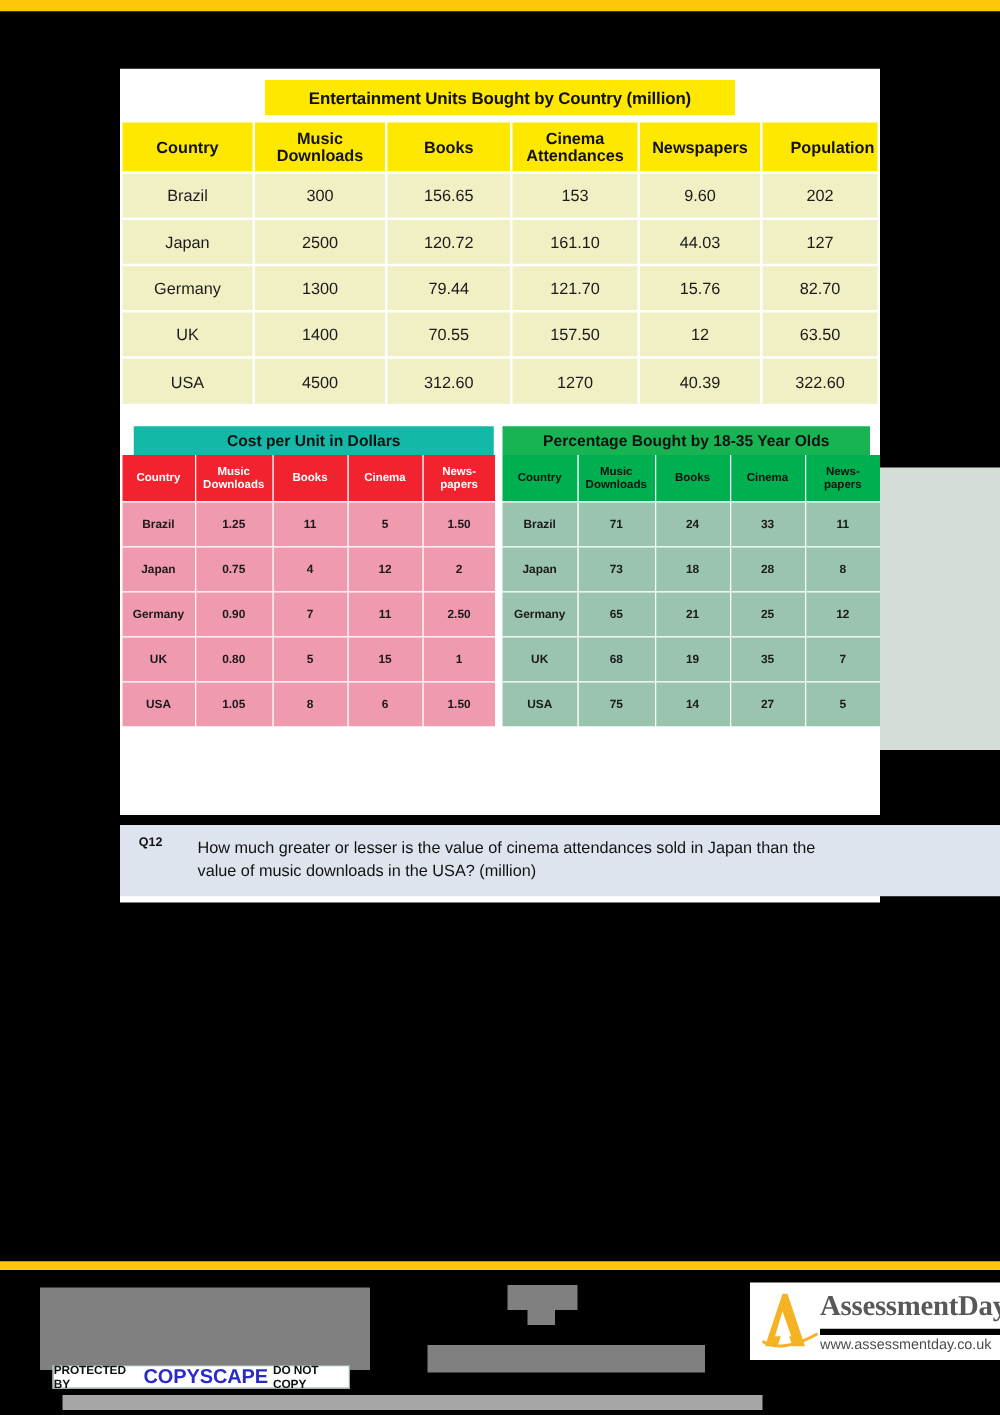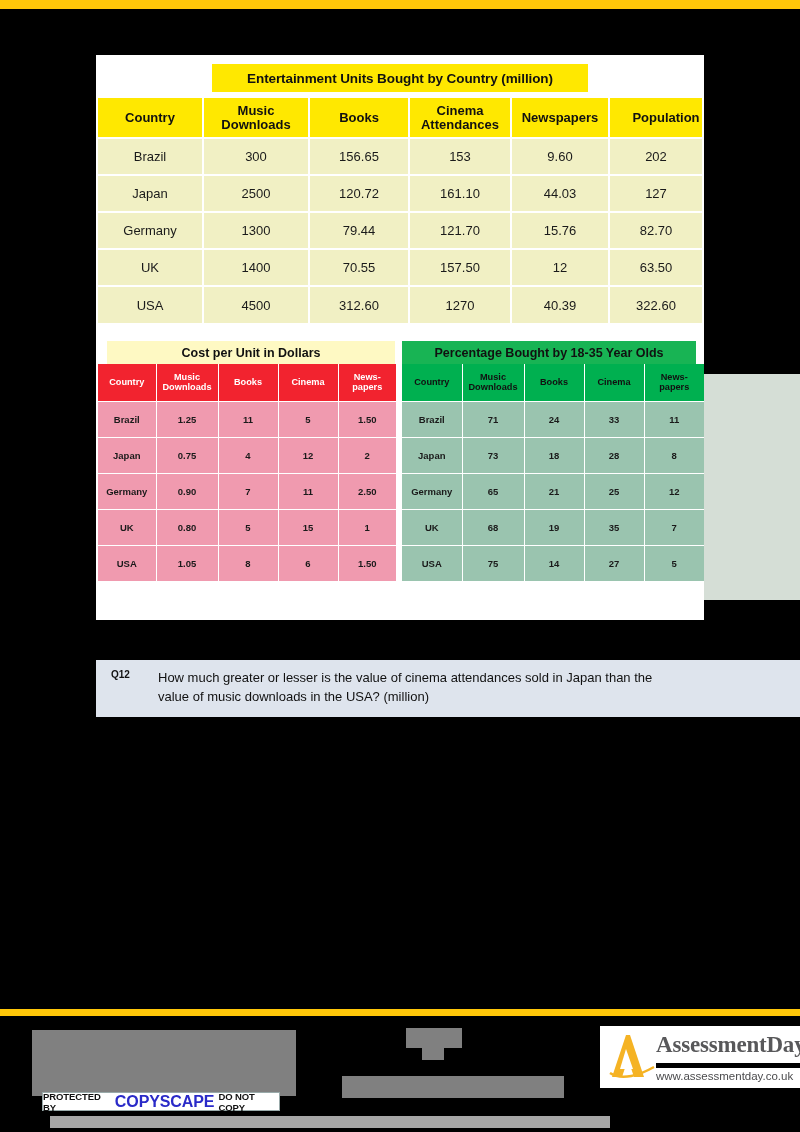--- a/index.html
+++ b/index.html
@@ -25,21 +25,21 @@
   .bottom-accent {
     position: absolute; left: 0; top: 1009px;
     width: 800px; height: 7px;
     background: #FFC709;
   }
 
   
   .sheet {
     position: absolute;
     left: 96px; top: 55px;
-    width: 608px; height: 565px;
+    width: 608px; height: 667px;
     background: #FFFFFF;
   }
   .sheet-right-fill {
     position: absolute;
     left: 704px; top: 374px;
     width: 96px; height: 226px;
     background: #D5DED6;
   }
 
   
@@ -123,21 +123,21 @@
     border-top: 1.5px solid #FFFFFF;
   }
   table.tsmall td:last-child { border-right: none; }
 
   
   .t2-wrap {
     position: absolute;
     left: 2px; top: 286px;
     width: 298px;
   }
-  .t2-title { background: #fef9c3; color: #111; width: 288px; margin-left: 9px; }
+  .t2-title { background: #14b8a6; color: #111; width: 288px; margin-left: 9px; }
   .t2 th { background: #F2232F; color: #FFFFFF; }
   .t2 td { background: #F09AAF; color: #1a1a1a; }
 
   
   .t3-wrap {
     position: absolute;
     left: 306px; top: 286px;
     width: 302px;
   }
   .t3-title { background: #18B454; color: #111; width: 294px; margin-left: 0; }

